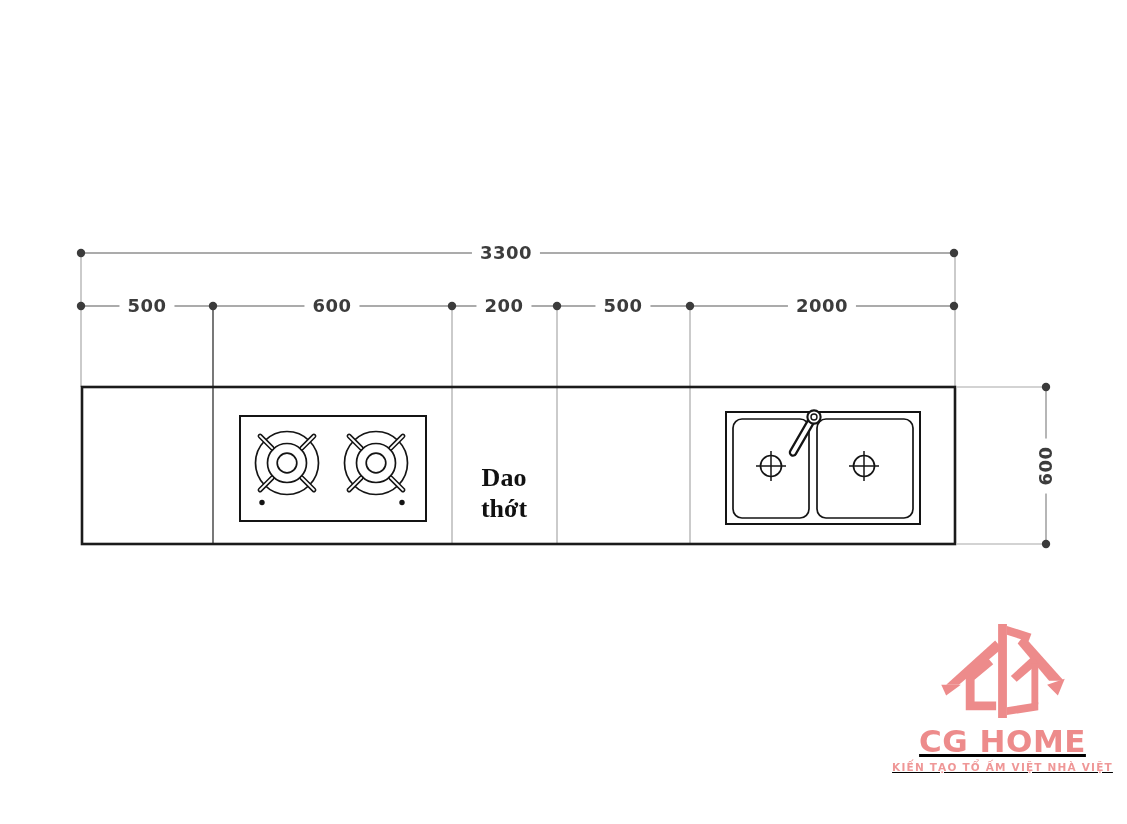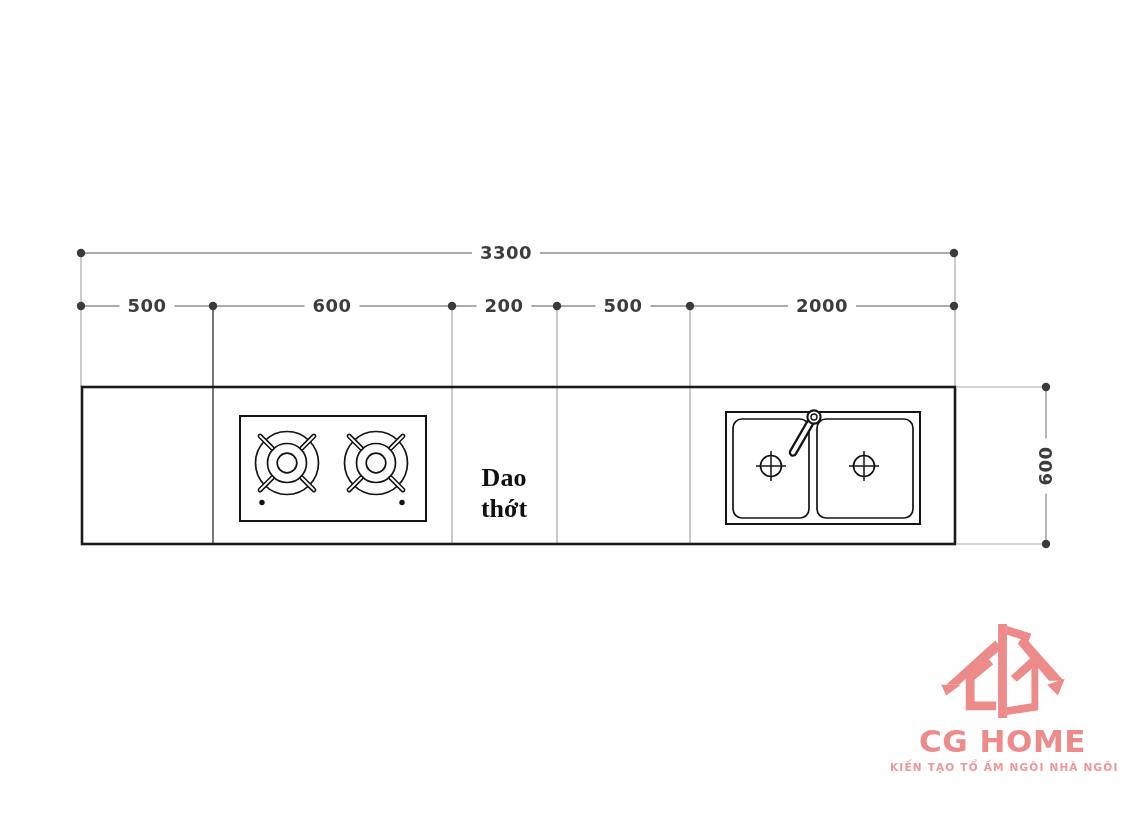--- a/index.html
+++ b/index.html
@@ -16,21 +16,21 @@
     white-space:nowrap;line-height:20px;
   }
   .dim-label.rot{transform:translate(-50%,-50%) rotate(-90deg);}
   
   .cutboard{
     position:absolute;left:452px;top:436px;width:104px;text-align:center;
     font-family:"Liberation Serif","DejaVu Serif",serif;
     font-weight:bold;font-size:26px;line-height:31px;color:#101010;margin-top:26px;
   }
   
-  .logo{position:absolute;left:890px;top:622px;width:225px;text-align:center;}
+  .logo{position:absolute;left:890px;top:622px;width:225px;text-align:center;text-decoration:underline;}
   .logo svg{display:block;margin:0 auto;}
   .logo-name{
     margin-top:5px;font-size:31px;font-weight:bold;letter-spacing:0.5px;
     color:#ed8b8b;line-height:33px;white-space:nowrap;
   }
   .logo-tagline{
     margin-top:3px;font-size:10.5px;font-weight:bold;letter-spacing:1.2px;
     color:#ef9797;line-height:12px;white-space:nowrap;
   }
 </style>
@@ -144,16 +144,16 @@
         <path d="M60,2 L69,2 L69,98 L60,98 Z"></path>
         <path d="M69,4 L94,12 L91,20 L69,13 Z"></path>
         <path d="M86,14 L127,60 L112,60 L80,22 Z"></path>
         <path d="M110,64 L128,58 L121,75 Z"></path>
         <path d="M73,55 L95,35 L101,42 L79,61 Z"></path>
         <path d="M94,42 L101,42 L101,84 L94,84 Z"></path>
         <path d="M69,87 L101,82 L101,90 L69,95 Z"></path>
       </g>
     </svg>
     <div class="logo-name">CG HOME</div>
-    <div class="logo-tagline">KIẾN TẠO TỔ ẤM NGÔI NHÀ NGÔI</div>
+    <div class="logo-tagline">KIẾN TẠO TỔ ẤM VIỆT NHÀ VIỆT</div>
   </div>
 
 </div>
 
 </body></html>

